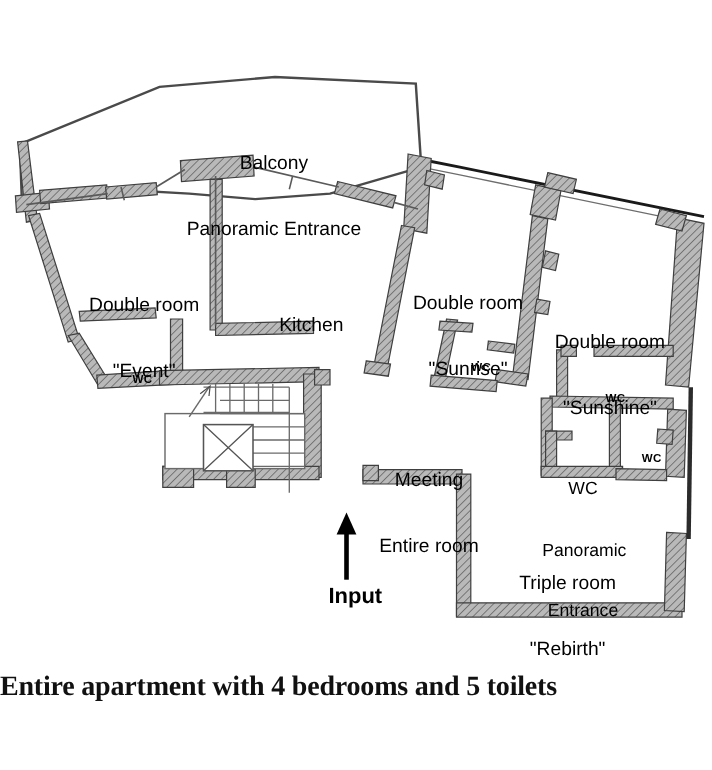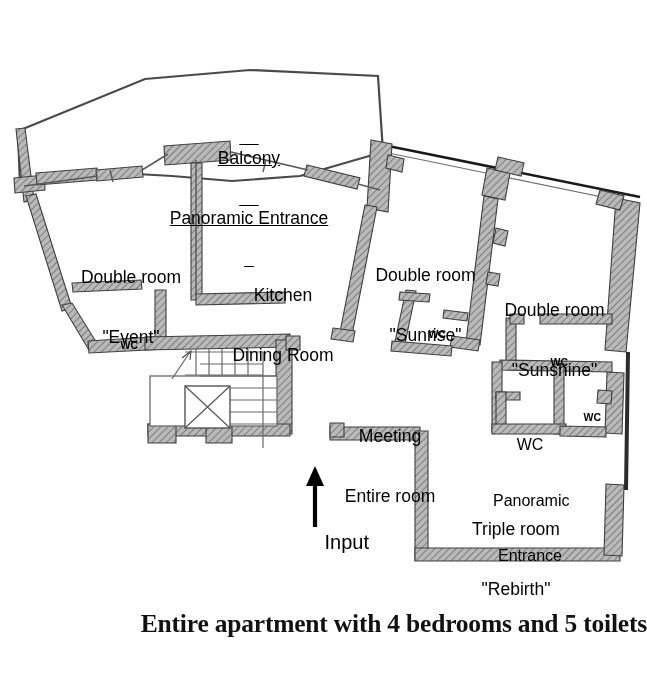--- a/index.html
+++ b/index.html
@@ -39,32 +39,32 @@
     font-size: 10.5px;
     font-weight: bold;
     letter-spacing: 0.3px;
   }
   .label-line { display: block; }
   #input-label {
     position: absolute;
     left: 277px;
     top: 531px;
     width: 92px;
-    text-align: right;
+    text-align: center;
     font-size: 20px;
-    font-weight: normal;
+    font-weight: bold;
     color: #000000;
     font-family: "Liberation Sans", sans-serif;
   }
   #caption {
     position: absolute;
     left: 0;
     top: 609px;
     width: 647px;
-    text-align: right;
+    text-align: left;
     font-family: "Liberation Serif", serif;
     font-weight: bold;
     font-size: 25.5px;
     color: #111111;
     letter-spacing: -0.2px;
   }
 </style>
 </head>
 <body>
 
@@ -237,33 +237,32 @@
       </g>
     </g>
 
     <g>
       <line x1="315" y1="527" x2="315" y2="478" stroke="#000000" stroke-width="4.2"></line>
       <polygon points="315,466 306,486 324,486" fill="#000000"></polygon>
     </g>
 
   </svg>
 
-  <div class="room-label big" style="left:84px; top:107px; width:330px;text-decoration:underline;">
+  <div class="room-label big" style="left:84px; top:97px; width:330px;">
     <span class="label-line">Balcony</span>
     <span class="label-line">Panoramic Entrance</span>
   </div>
 
   <div class="room-label big" style="left:41px; top:226px; width:180px;">
     <span class="label-line">Double room</span>
     <span class="label-line">"Event"</span>
   </div>
 
   <div class="room-label big" style="left:208px; top:244px; width:150px;">
     <span class="label-line">Kitchen</span>
-    <span class="label-line">Dining Room</span>
   </div>
 
   <div class="room-label big" style="left:358px; top:224px; width:135px;">
     <span class="label-line">Double room</span>
     <span class="label-line">"Sunrise"</span>
   </div>
 
   <div class="room-label big" style="left:492px; top:259px; width:125px;">
     <span class="label-line">Double room</span>
     <span class="label-line">"Sunshine"</span>

